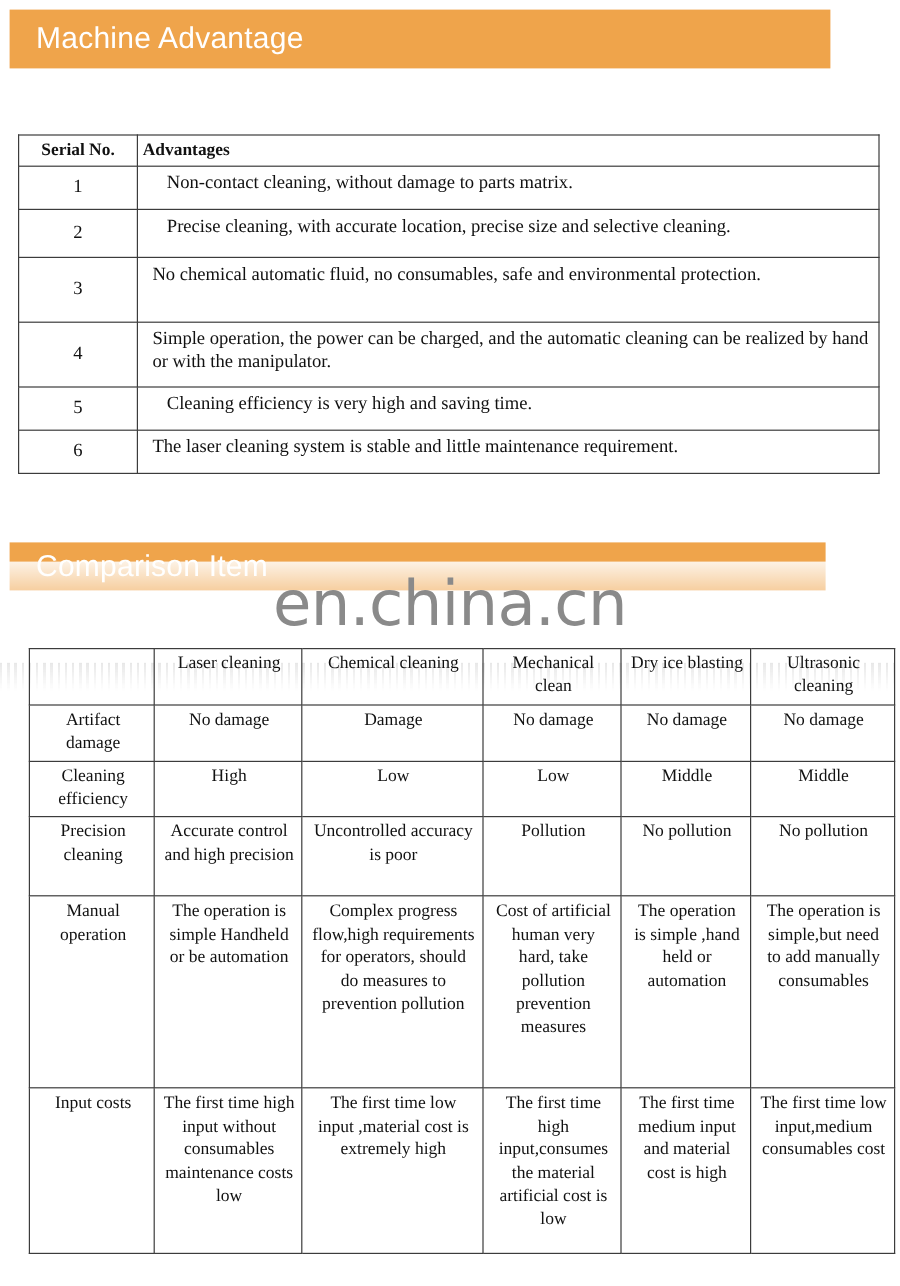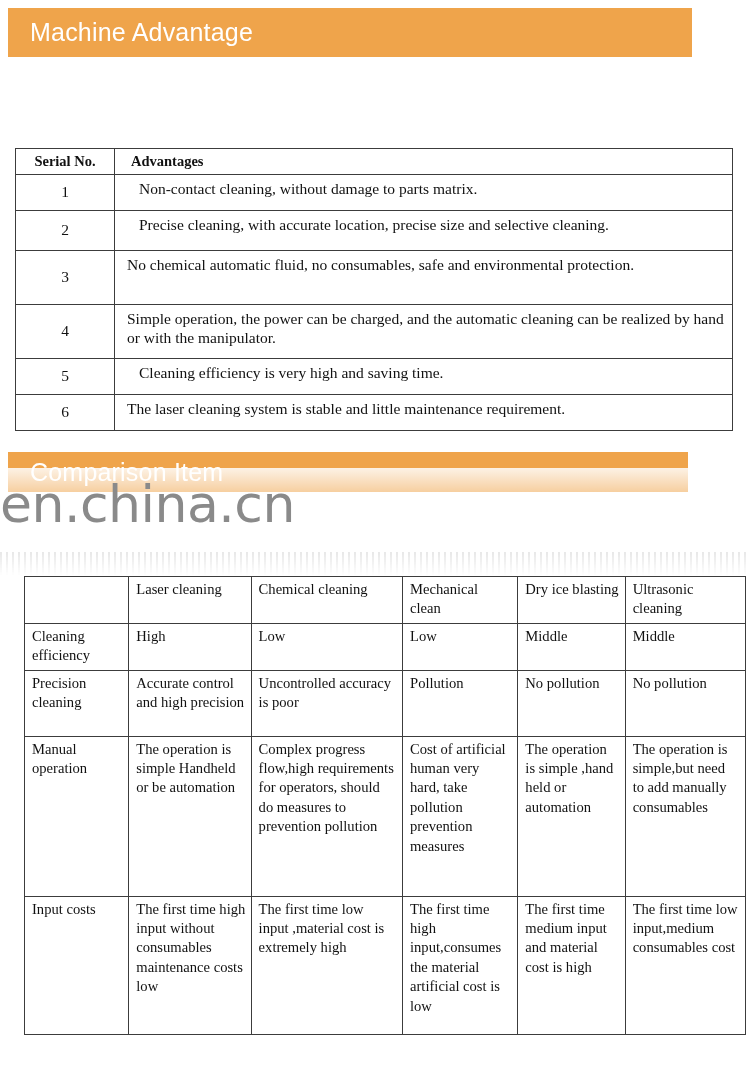--- a/index.html
+++ b/index.html
@@ -75,21 +75,21 @@
       rgba(255,255,255,0.10) 0%,
       rgba(255,255,255,0.75) 48%,
       rgba(255,255,255,0.98) 80%,
       rgba(255,255,255,1) 100%);
   }
   .wm-text {
     position: absolute;
     left: 0;
     top: 6px;
     width: 750px;
-    text-align: left;
+    text-align: center;
     font-family: "DejaVu Sans", sans-serif;
     font-size: 52px;
     font-weight: 400;
     color: #8a8a8a;
     letter-spacing: -0.5px;
   }
   .wm-streak {
     position: absolute;
     left: 0;
     top: 84px;
@@ -103,26 +103,25 @@
         rgba(255,255,255,0) 6px);
     -webkit-mask-image: linear-gradient(to bottom, rgba(0,0,0,0.75), rgba(0,0,0,0));
     mask-image: linear-gradient(to bottom, rgba(0,0,0,0.75), rgba(0,0,0,0));
   }
 
   
   table {
     border-collapse: collapse;
     position: absolute;
     table-layout: fixed;
-    margin-top: 36px;
   }
   table td, table th {
     border: 1px solid #3c3c3c;
     vertical-align: top;
-    padding: 4px 6px 5px 16px;
+    padding: 4px 6px 5px 4px;
     font-weight: normal;
     text-align: left;
   }
 
   
   #table-advantages {
     left: 15px;
     top: 112px;
     width: 718px;
     font-size: 15.5px;
@@ -157,20 +156,21 @@
   
   #table-comparison {
     left: 24px;
     top: 540px;
     width: 722px;
     font-size: 14.6px;
     line-height: 1.33;
   }
   #table-comparison td {
     padding: 3px 5px 4px 7px;
+    text-align: center;
   }
   #table-comparison .c0 { width: 104px; }
   #table-comparison .c1 { width: 122px; }
   #table-comparison .c2 { width: 151px; }
   #table-comparison .c3 { width: 115px; }
   #table-comparison .c4 { width: 107px; }
   #table-comparison .c5 { width: 120px; }
   #table-comparison tr.head td { height: 38px; }
   #table-comparison tr.row-cleaning-way td { height: 62px; }
   #table-comparison tr.row-artifact td { height: 38px; }
@@ -250,20 +250,28 @@
     <tr class="head">
       <td></td>
       <td>Laser cleaning</td>
       <td>Chemical cleaning</td>
       <td>Mechanical clean</td>
       <td>Dry ice blasting</td>
       <td>Ultrasonic cleaning</td>
     </tr>
 
 
+    <tr class="row-artifact">
+      <td>Artifact damage</td>
+      <td>No damage</td>
+      <td>Damage</td>
+      <td>No damage</td>
+      <td>No damage</td>
+      <td>No damage</td>
+    </tr>
 
     <tr class="row-efficiency">
       <td>Cleaning efficiency</td>
       <td>High</td>
       <td>Low</td>
       <td>Low</td>
       <td class="pad-mid">Middle</td>
       <td>Middle</td>
     </tr>
 

